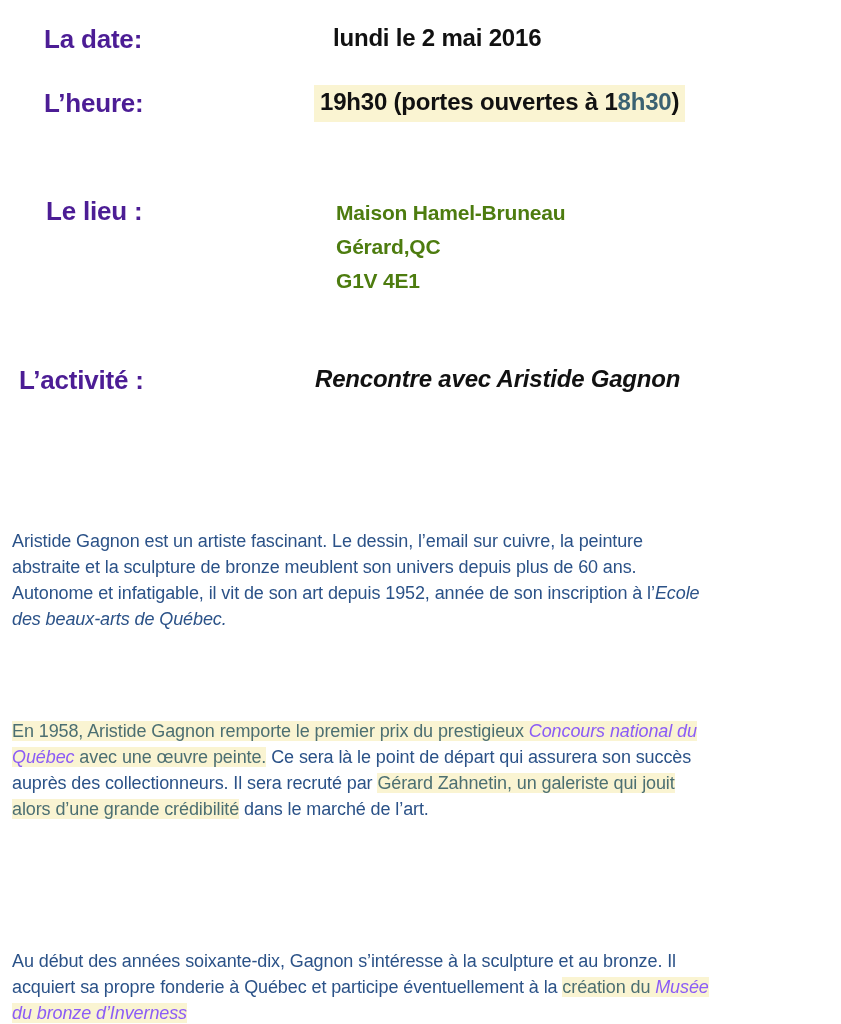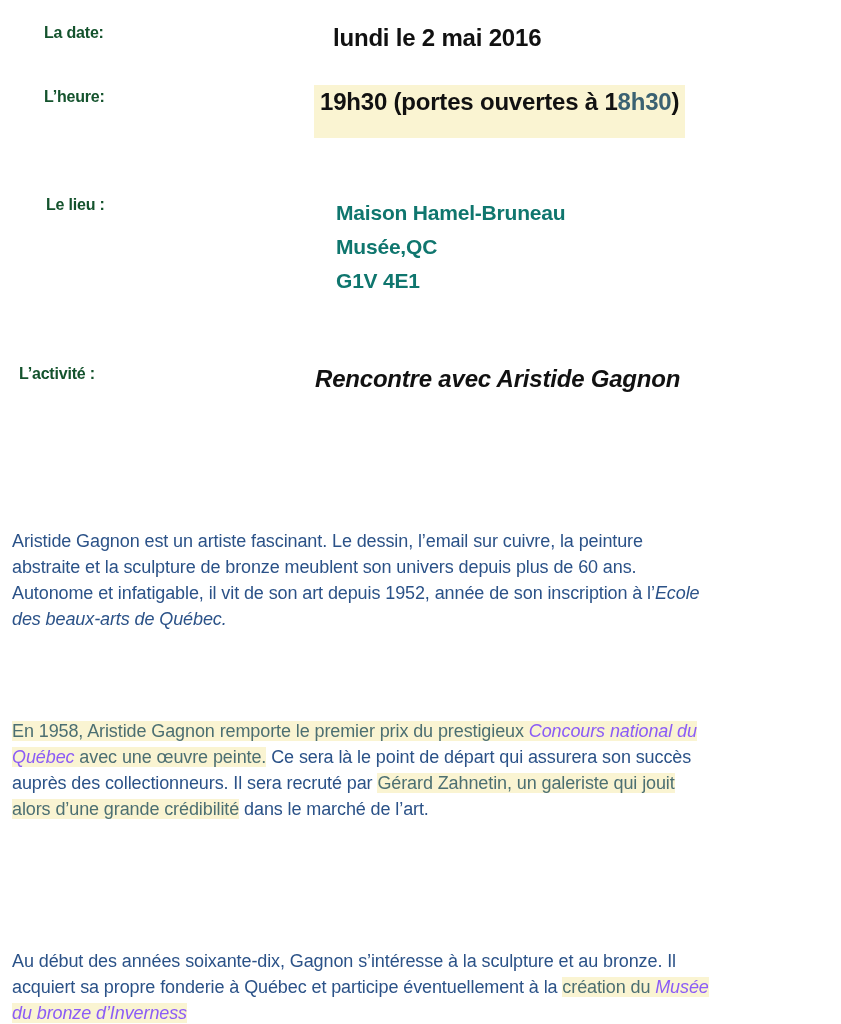--- a/index.html
+++ b/index.html
@@ -27,22 +27,22 @@
 
   .info-row {
     position: absolute;
     left: 0;
     width: 841px;
   }
 
   .info-label {
     position: absolute;
     font-weight: bold;
-    font-size: 16px;
-    color: #14532d;
+    font-size: 26px;
+    color: #4c1d95;
     white-space: nowrap;
     letter-spacing: -0.2px;
   }
 
   .info-value {
     position: absolute;
     font-weight: bold;
     font-size: 24px;
     color: #111111;
     white-space: nowrap;
@@ -65,34 +65,34 @@
   #row-lieu          { top: 196px; }
   #row-lieu .info-label { left: 46px; }
   .lieu-lines {
     position: absolute;
     left: 336px;
     top: 0;
   }
   .lieu-line {
     font-weight: bold;
     font-size: 21px;
-    color: #0f766e;
+    color: #4d7c0f;
     white-space: nowrap;
     line-height: 34px;
     letter-spacing: -0.2px;
   }
 
   #row-activite      { top: 365px; }
   #row-activite .info-label { left: 19px; }
   #row-activite .info-value { left: 315px; }
 
   
   .hl-box {
     background: #faf4d2;
-    padding: 3px 6px 23px 6px;
+    padding: 3px 6px 7px 6px;
     margin: -3px -6px -5px -6px;
   }
 
   .teal { color: #3b6272; }
 
   
   .para {
     position: absolute;
     left: 12px;
     width: 700px;
@@ -132,21 +132,21 @@
     <span class="info-label">L’heure:</span>
     <span class="info-value">
       <span class="hl-box"><span>19h30 (portes ouvertes à 1</span><span class="teal">8h30</span><span>)</span></span>
     </span>
   </div>
 
   <div class="info-row" id="row-lieu">
     <span class="info-label">Le lieu :</span>
     <div class="lieu-lines">
       <div class="lieu-line">Maison Hamel-Bruneau</div>
-      <div class="lieu-line">Musée,QC</div>
+      <div class="lieu-line">Gérard,QC</div>
       <div class="lieu-line">G1V 4E1</div>
     </div>
   </div>
 
   <div class="info-row" id="row-activite">
     <span class="info-label">L’activité :</span>
     <span class="info-value italic">Rencontre avec Aristide Gagnon</span>
   </div>
 
 </div>

